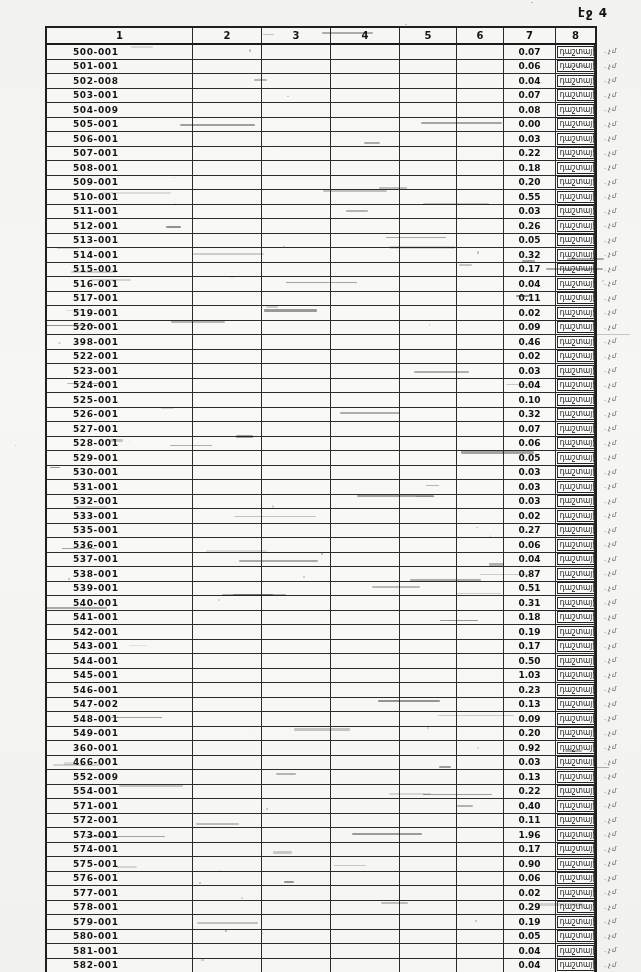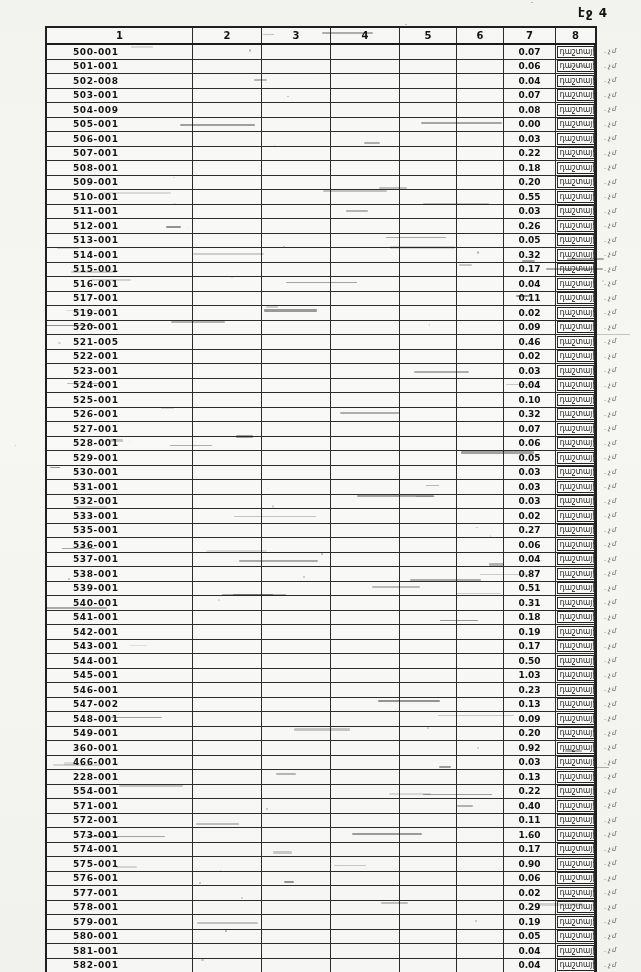--- a/index.html
+++ b/index.html
@@ -319,21 +319,21 @@
     <div class="cell c4"></div>
     <div class="cell c5"></div>
     <div class="cell c6"></div>
     <div class="cell c7 val">0.09</div>
     <div class="cell c8 roadwrap">
       <span class="roadbox">դաշտային ճանապարհ</span>
     </div>
     <div class="edge">չմ</div>
   </div>
       <div class="row">
-    <div class="cell c1 code">521-005</div>
+    <div class="cell c1 code">398-001</div>
     <div class="cell c2"></div>
     <div class="cell c3"></div>
     <div class="cell c4"></div>
     <div class="cell c5"></div>
     <div class="cell c6"></div>
     <div class="cell c7 val">0.46</div>
     <div class="cell c8 roadwrap">
       <span class="roadbox">դաշտային ճանապարհ</span>
     </div>
     <div class="edge">չմ</div>
@@ -709,21 +709,21 @@
     <div class="cell c4"></div>
     <div class="cell c5"></div>
     <div class="cell c6"></div>
     <div class="cell c7 val">0.03</div>
     <div class="cell c8 roadwrap">
       <span class="roadbox">դաշտային ճանապարհ</span>
     </div>
     <div class="edge">չմ</div>
   </div>
       <div class="row">
-    <div class="cell c1 code">228-001</div>
+    <div class="cell c1 code">552-009</div>
     <div class="cell c2"></div>
     <div class="cell c3"></div>
     <div class="cell c4"></div>
     <div class="cell c5"></div>
     <div class="cell c6"></div>
     <div class="cell c7 val">0.13</div>
     <div class="cell c8 roadwrap">
       <span class="roadbox">դաշտային ճանապարհ</span>
     </div>
     <div class="edge">չմ</div>
@@ -767,21 +767,21 @@
     </div>
     <div class="edge">չմ</div>
   </div>
       <div class="row">
     <div class="cell c1 code">573-001</div>
     <div class="cell c2"></div>
     <div class="cell c3"></div>
     <div class="cell c4"></div>
     <div class="cell c5"></div>
     <div class="cell c6"></div>
-    <div class="cell c7 val">1.60</div>
+    <div class="cell c7 val">1.96</div>
     <div class="cell c8 roadwrap">
       <span class="roadbox">դաշտային ճանապարհ</span>
     </div>
     <div class="edge">չմ</div>
   </div>
       <div class="row">
     <div class="cell c1 code">574-001</div>
     <div class="cell c2"></div>
     <div class="cell c3"></div>
     <div class="cell c4"></div>

